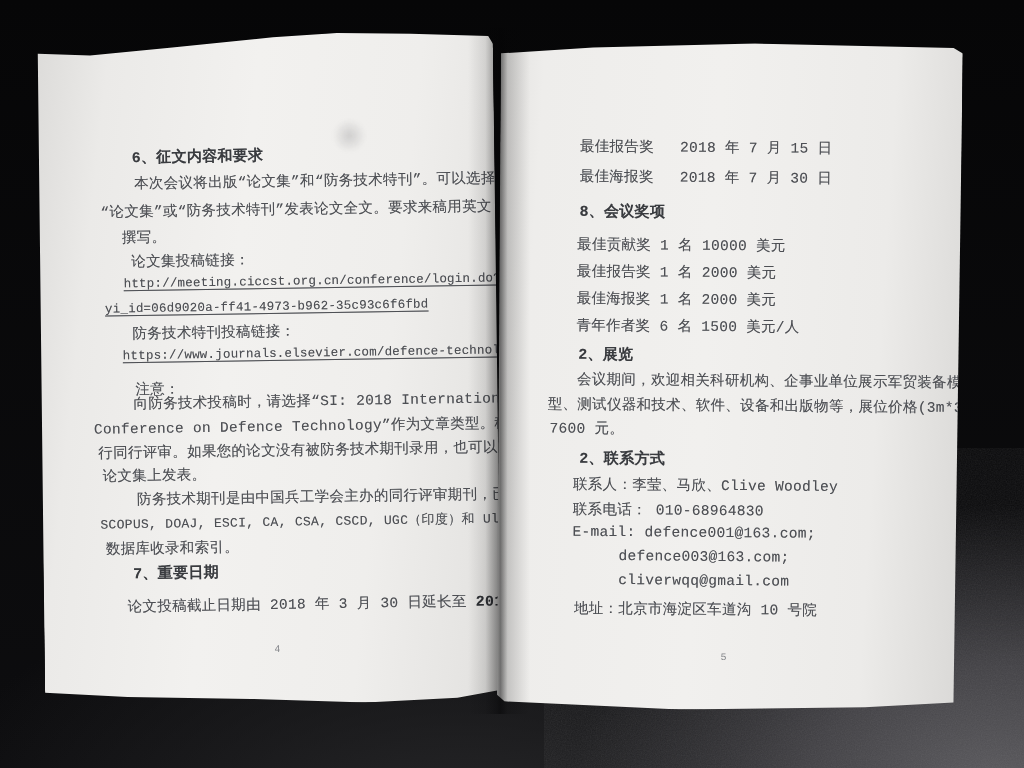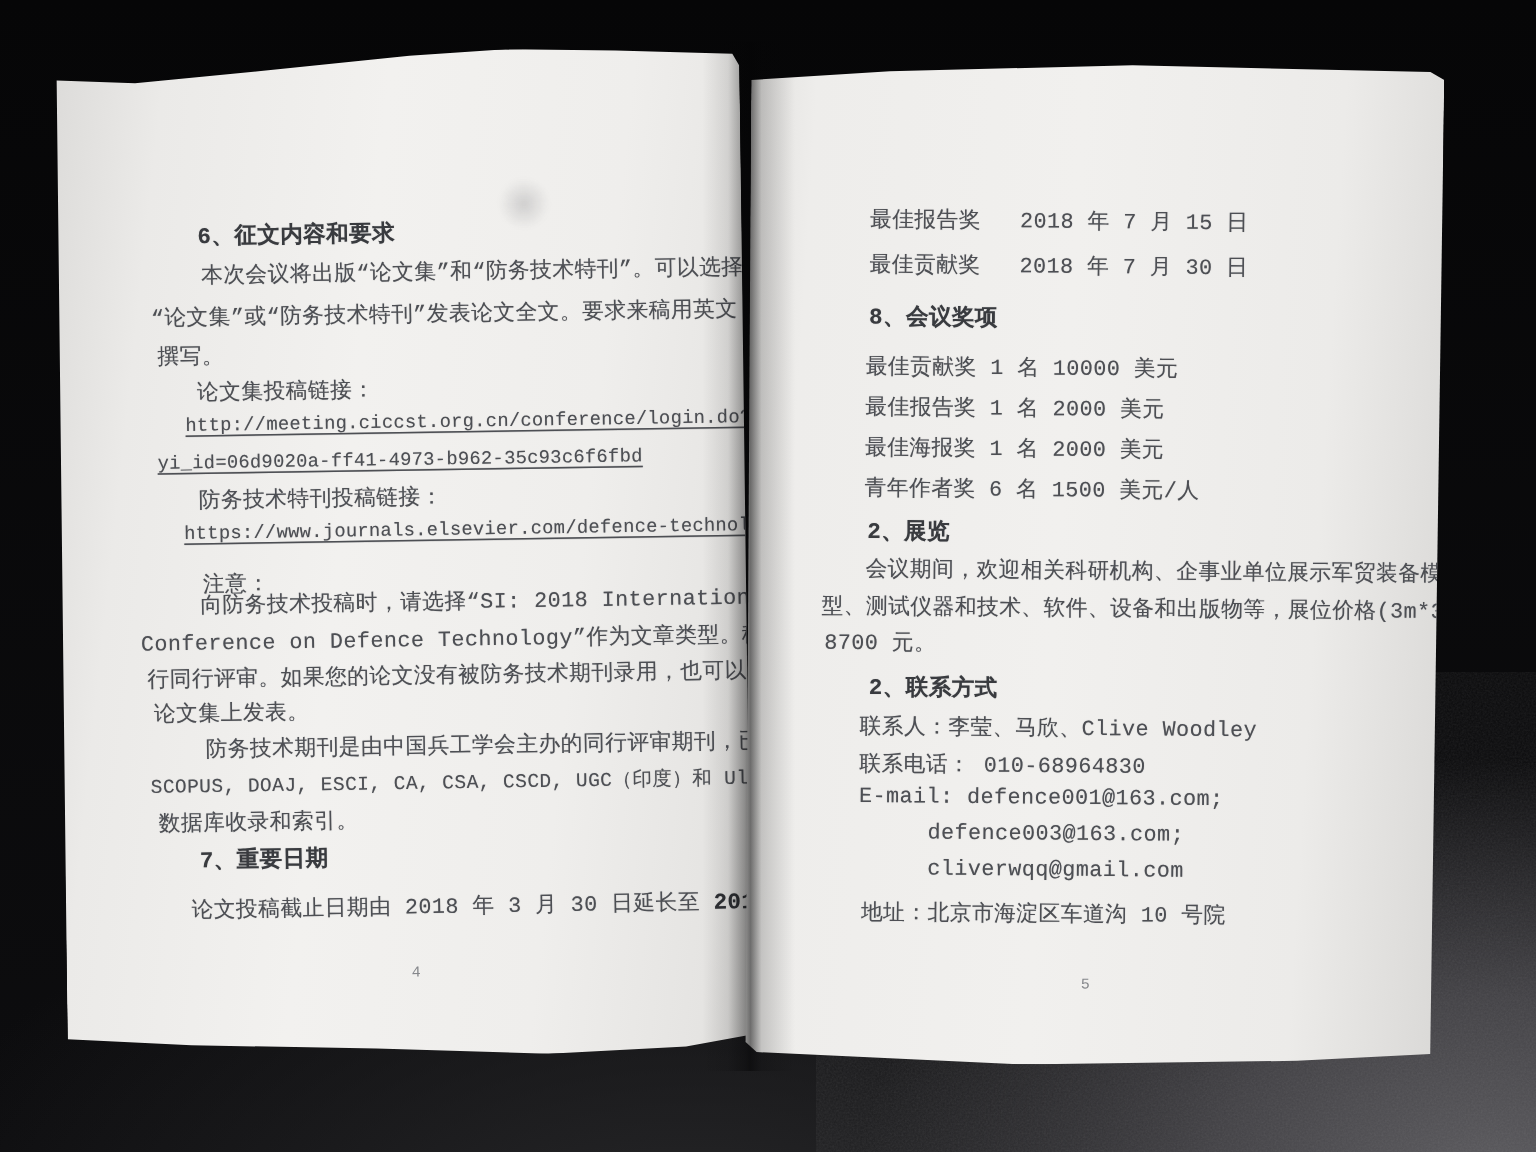--- a/index.html
+++ b/index.html
@@ -63,21 +63,21 @@
   <rect width="480" height="320" filter="url(#grain)"></rect>
 </svg>
 
 <div class="page page-left">
   <div class="smudge"></div>
 
   <div class="ln b" style="left:95px;top:112px">6、征文内容和要求</div>
 
   <div class="ln" style="left:97px;top:138px">本次会议将出版“论文集”和“防务技术特刊”。可以选择</div>
   <div class="ln" style="left:63px;top:166px">“论文集”或“防务技术特刊”发表论文全文。要求来稿用英文</div>
-  <div class="ln" style="left:67px;top:192px">撰写。</div>
+  <div class="ln" style="left:84px;top:192px">撰写。</div>
 
   <div class="ln" style="left:93px;top:216px">论文集投稿链接：</div>
   <div class="ln a u" style="left:85px;top:241px">http://meeting.ciccst.org.cn/conference/login.do?hui</div>
   <div class="ln a u" style="left:66px;top:266px">yi_id=06d9020a-ff41-4973-b962-35c93c6f6fbd</div>
 
   <div class="ln" style="left:93px;top:288px">防务技术特刊投稿链接：</div>
   <div class="ln a u" style="left:83px;top:313px">https://www.journals.elsevier.com/defence-technology/</div>
 
   <div class="ln" style="left:95px;top:344px">注意：</div>
   <div class="ln" style="left:93px;top:358px">向防务技术投稿时，请选择“SI: 2018 International</div>
@@ -95,34 +95,34 @@
   <div class="ln pn" style="left:230px;top:610px">4</div>
 </div>
 
 <div class="page page-right">
 
   <div class="ln" style="left:80px;top:96px">
     <span>最佳报告奖</span>
     <span class="tv">2018 年 7 月 15 日</span>
   </div>
   <div class="ln" style="left:80px;top:126px">
-    <span>最佳贡献奖</span>
+    <span>最佳海报奖</span>
     <span class="tv">2018 年 7 月 30 日</span>
   </div>
 
   <div class="ln b" style="left:80px;top:161px">8、会议奖项</div>
   <div class="ln" style="left:78px;top:194px">最佳贡献奖  1 名  10000 美元</div>
   <div class="ln" style="left:78px;top:221px">最佳报告奖  1 名  2000 美元</div>
   <div class="ln" style="left:78px;top:248px">最佳海报奖  1 名  2000 美元</div>
   <div class="ln" style="left:78px;top:275px">青年作者奖  6 名 1500 美元/人</div>
 
   <div class="ln b" style="left:80px;top:304px">2、展览</div>
   <div class="ln" style="left:79px;top:329px">会议期间，欢迎相关科研机构、企事业单位展示军贸装备模</div>
   <div class="ln" style="left:50px;top:354px">型、测试仪器和技术、软件、设备和出版物等，展位价格(3m*3m)：</div>
-  <div class="ln" style="left:52px;top:378px">8700 元。</div>
+  <div class="ln" style="left:52px;top:378px">7600 元。</div>
 
   <div class="ln b" style="left:82px;top:408px">2、联系方式</div>
   <div class="ln" style="left:76px;top:434px">联系人：李莹、马欣、Clive Woodley</div>
   <div class="ln" style="left:76px;top:459px">联系电话：  010-68964830</div>
   <div class="ln" style="left:76px;top:483px">E-mail: defence001@163.com;</div>
   <div class="ln" style="left:122px;top:507px">defence003@163.com;</div>
   <div class="ln" style="left:122px;top:531px">cliverwqq@gmail.com</div>
   <div class="ln" style="left:78px;top:558px">地址：北京市海淀区车道沟 10 号院</div>
 
   <div class="ln pn" style="left:225px;top:610px">5</div>

